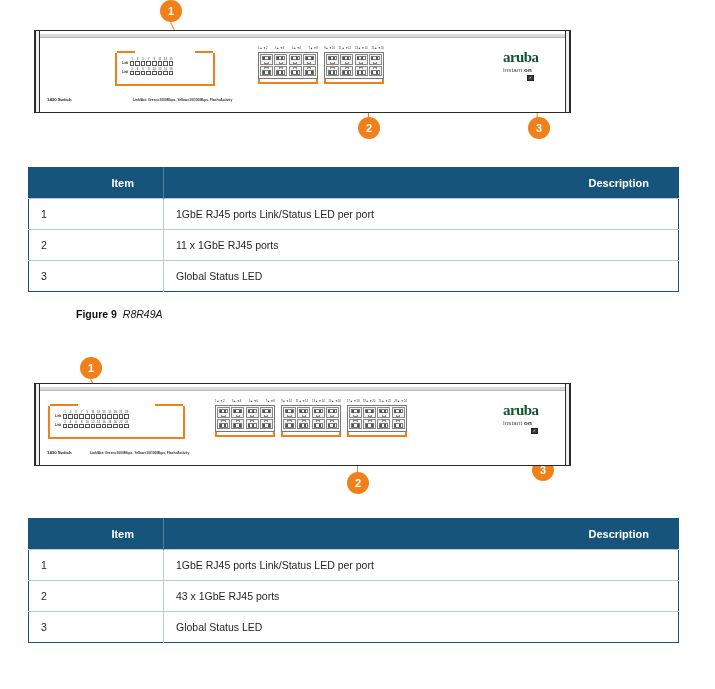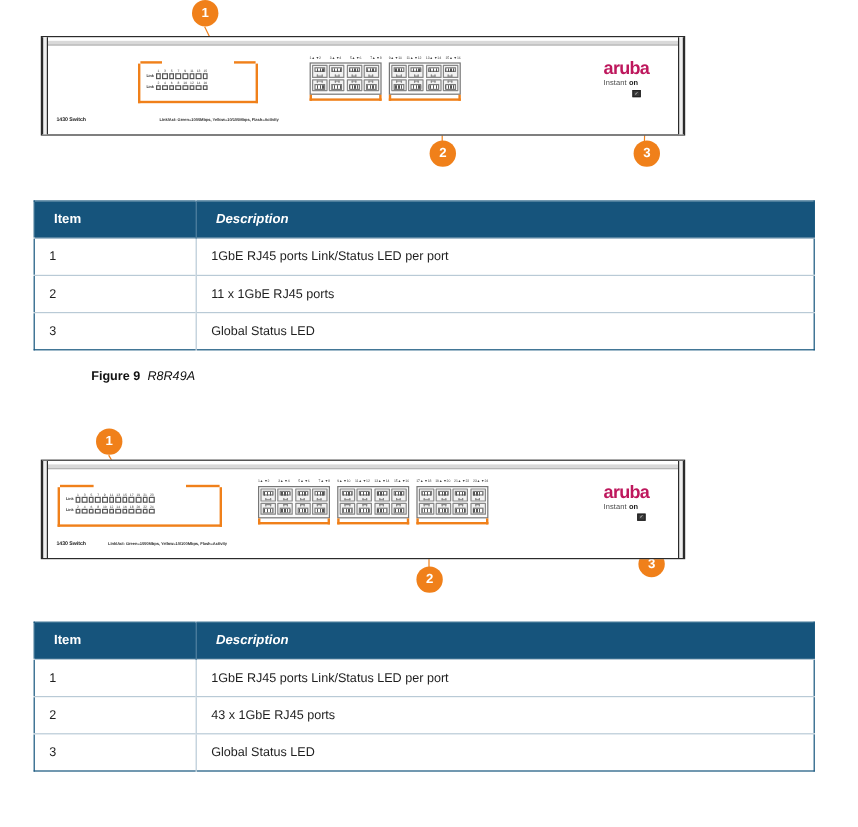--- a/index.html
+++ b/index.html
@@ -100,22 +100,22 @@
   .rj45.flip .tab{bottom:auto;top:0.6px;border:0.6px solid #888;border-bottom:none;}
 
   .group-bracket{
     position:absolute;left:0;right:0;bottom:-5px;height:5px;
     border:2px solid #f0801a;border-top:none;box-sizing:border-box;
   }
 
   
   .logo{position:absolute;text-align:left;}
   .logo .aruba{
-    font-size:15px;font-weight:bold;color:#be185d;letter-spacing:-0.6px;
-    line-height:1;font-family:Liberation Sans, sans-serif;
+    font-size:15px;font-weight:bold;color:#14532d;letter-spacing:-0.6px;
+    line-height:1;font-family:Liberation Serif, serif;
   }
   .logo .instant{
     font-size:6.2px;color:#4a4a4a;letter-spacing:0.1px;line-height:1;margin-top:1.5px;
   }
   .logo .instant b{color:#1a1a1a;font-weight:bold;}
 
   
   .status-led{
     position:absolute;width:7px;height:6px;background:#3a3a3a;
     border:0.6px solid #222;box-sizing:border-box;
@@ -135,25 +135,25 @@
     box-sizing:border-box;
   }
   .leader{position:absolute;background:#f0801a;transform-origin:top left;height:1.4px;}
 
   
   .tbl{
     position:absolute;border-collapse:collapse;table-layout:fixed;
     border:1px solid #15557d;
   }
   .tbl th{
-    background:#16547c;color:#ffffff;text-align:left;
-    font-size:11px;font-weight:bold;padding:9px 16px;
+    background:#16547c;color:#ffffff;text-align:right;
+    font-size:11px;font-weight:bold;padding:9px 29px;
     border-right:1px solid #4d7e9e;
   }
-  .tbl th:last-child{border-right:none;font-style:italic;}
+  .tbl th:last-child{border-right:none;}
   .tbl td{
     font-size:10.5px;color:#1f1f1f;padding:9px 12px;
     border-top:1px solid #b9cad6;border-right:1px solid #b9cad6;
     background:#fff;
   }
   .tbl td:last-child{border-right:none;}
 
   
   .caption{position:absolute;font-size:10.5px;color:#111;padding-left:48px;}
   .caption .lbl{font-weight:bold;}

